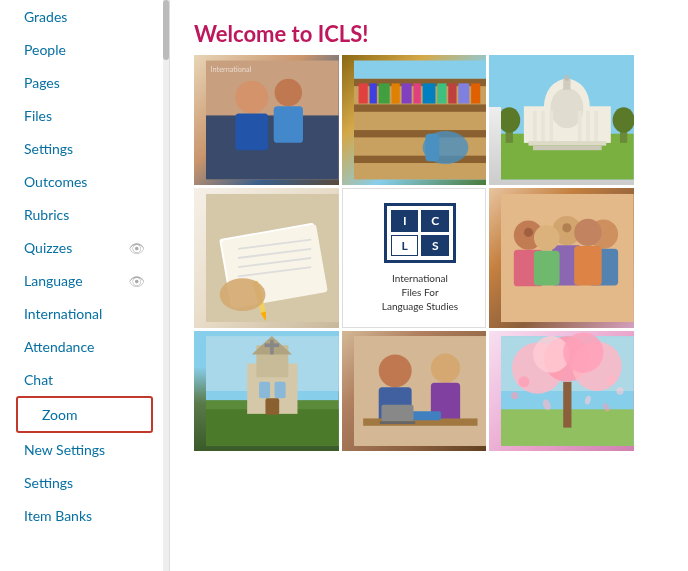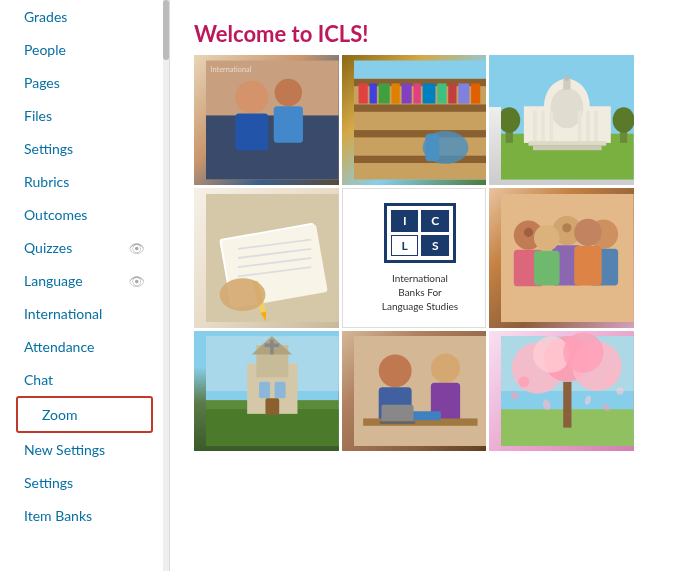--- a/index.html
+++ b/index.html
@@ -189,24 +189,24 @@
   <a class="sidebar-item">
     <span>Pages</span>
   </a>
   <a class="sidebar-item">
     <span>Files</span>
   </a>
   <a class="sidebar-item">
     <span>Settings</span>
   </a>
   <a class="sidebar-item">
+    <span>Outcomes</span>
+  </a>
+  <a class="sidebar-item">
     <span>Rubrics</span>
-  </a>
-  <a class="sidebar-item">
-    <span>Outcomes</span>
   </a>
   <a class="sidebar-item">
     <span>Quizzes</span>
     <span class="item-icon">👁</span>
   </a>
   <a class="sidebar-item">
     <span>Language</span>
     <span class="item-icon">👁</span>
   </a>
   <a class="sidebar-item">
@@ -340,21 +340,21 @@
           </div>
           <div style="background:#fff; border:1px solid #1a3a6b; display:flex; align-items:center; justify-content:center;">
             <span style="color:#1a3a6b; font-size:12px; font-weight:bold;">L</span>
           </div>
           <div style="background:#1a3a6b; display:flex; align-items:center; justify-content:center;">
             <span style="color:#fff; font-size:12px; font-weight:bold;">S</span>
           </div>
         </div>
         <div style="text-align:center; font-size:10px; color:#333; line-height:1.4;">
           <span>International</span><br>
-          <span>Banks For</span><br>
+          <span>Files For</span><br>
           <span>Language Studies</span>
         </div>
       </div>
     </div>
     <div class="grid-cell img-friends">
       <svg width="100%" height="140" viewBox="0 0 145 140" xmlns="http://www.w3.org/2000/svg">
         <rect width="145" height="140" fill="#e8c090"></rect>
 
         <circle cx="30" cy="45" r="16" fill="#c07850"></circle>
         <rect x="14" y="61" width="32" height="40" fill="#e06080" rx="4"></rect>

